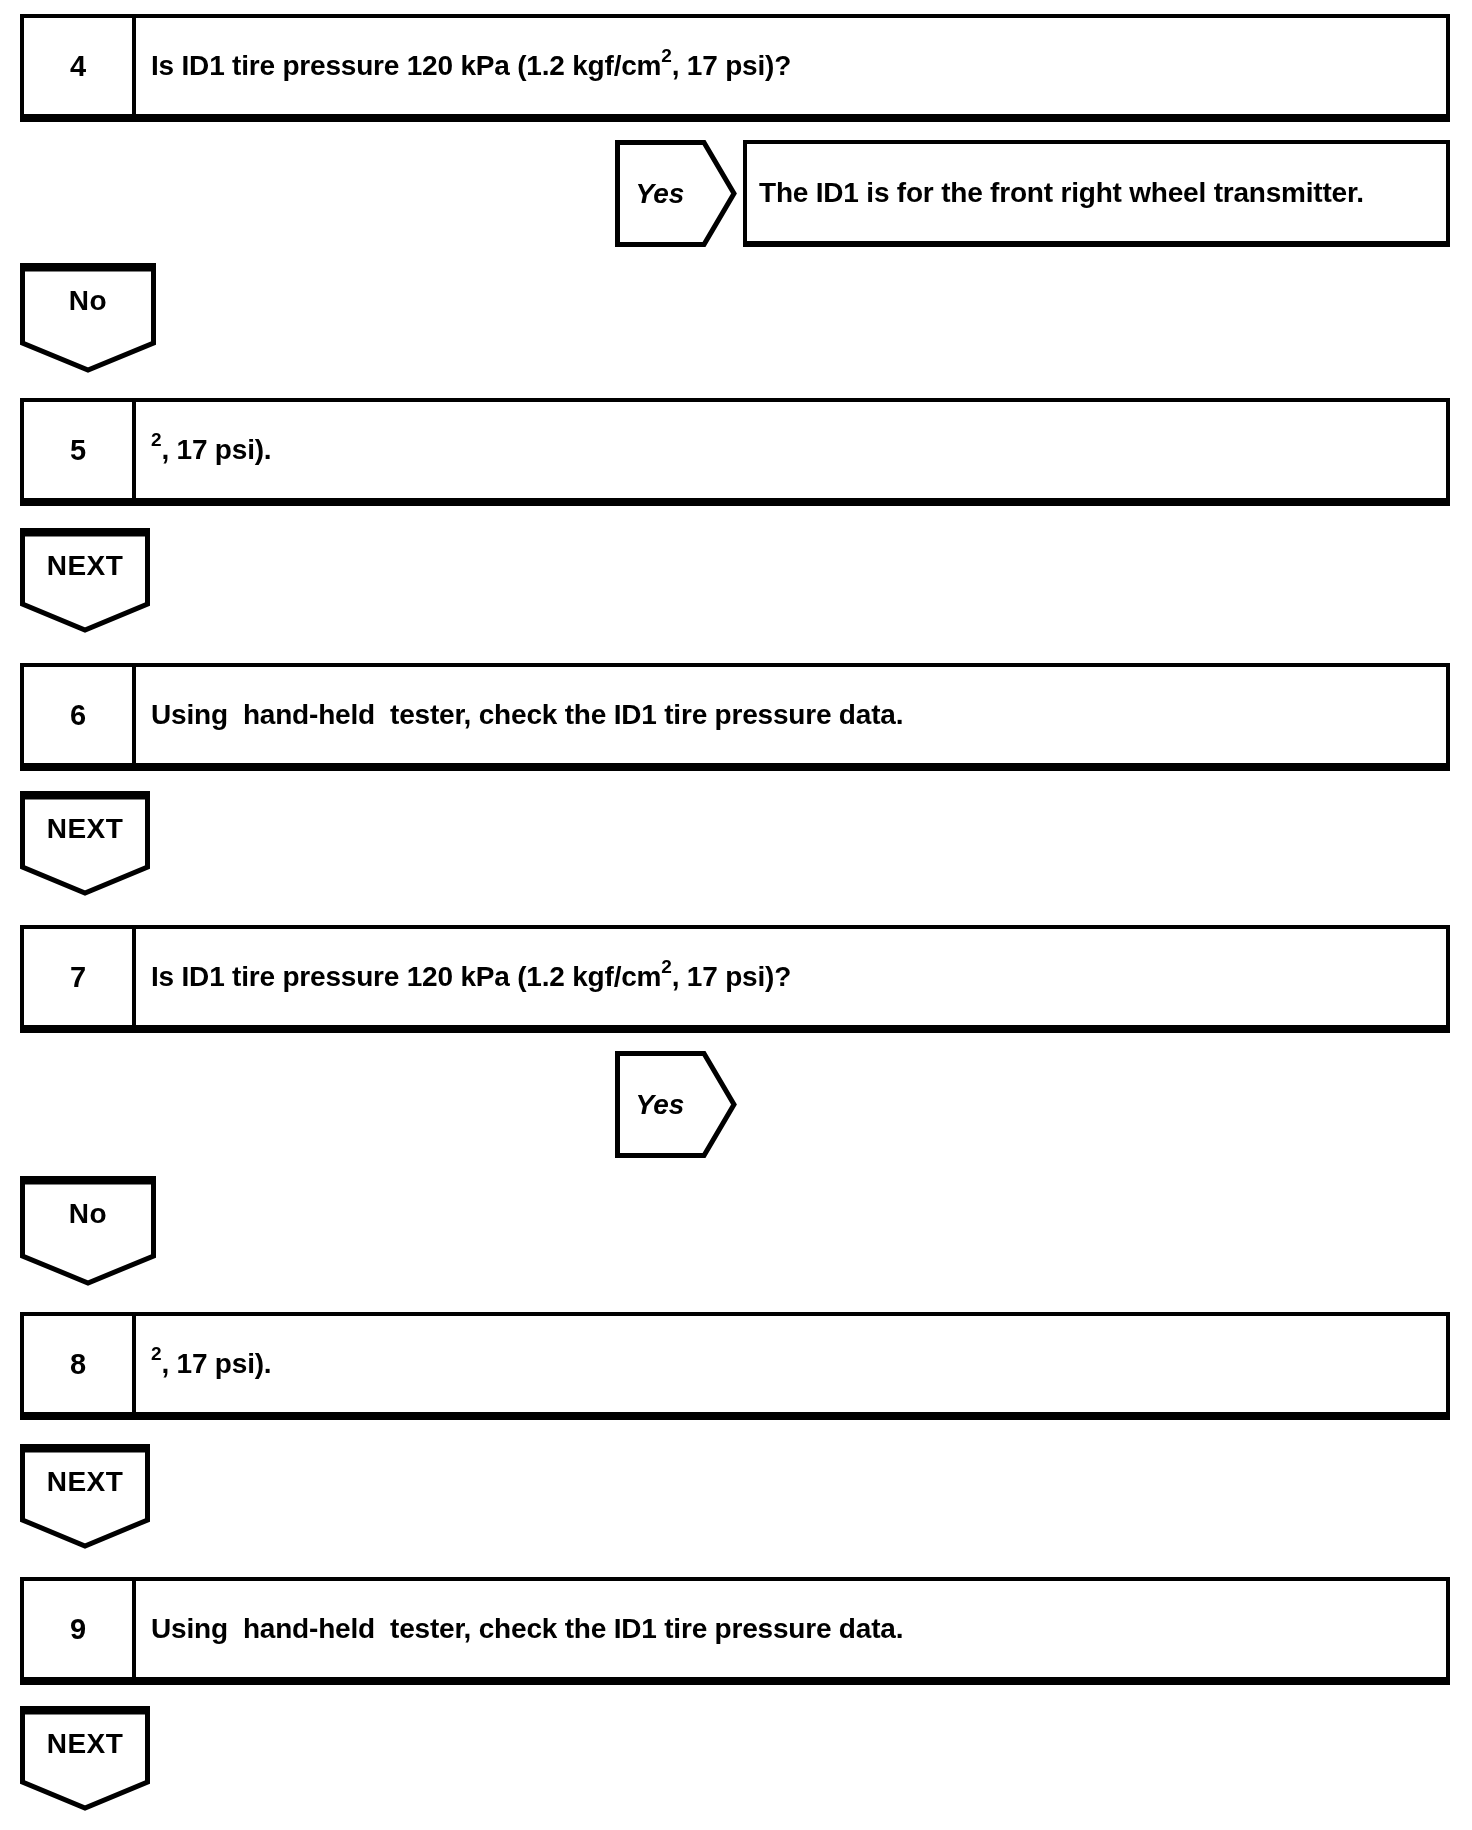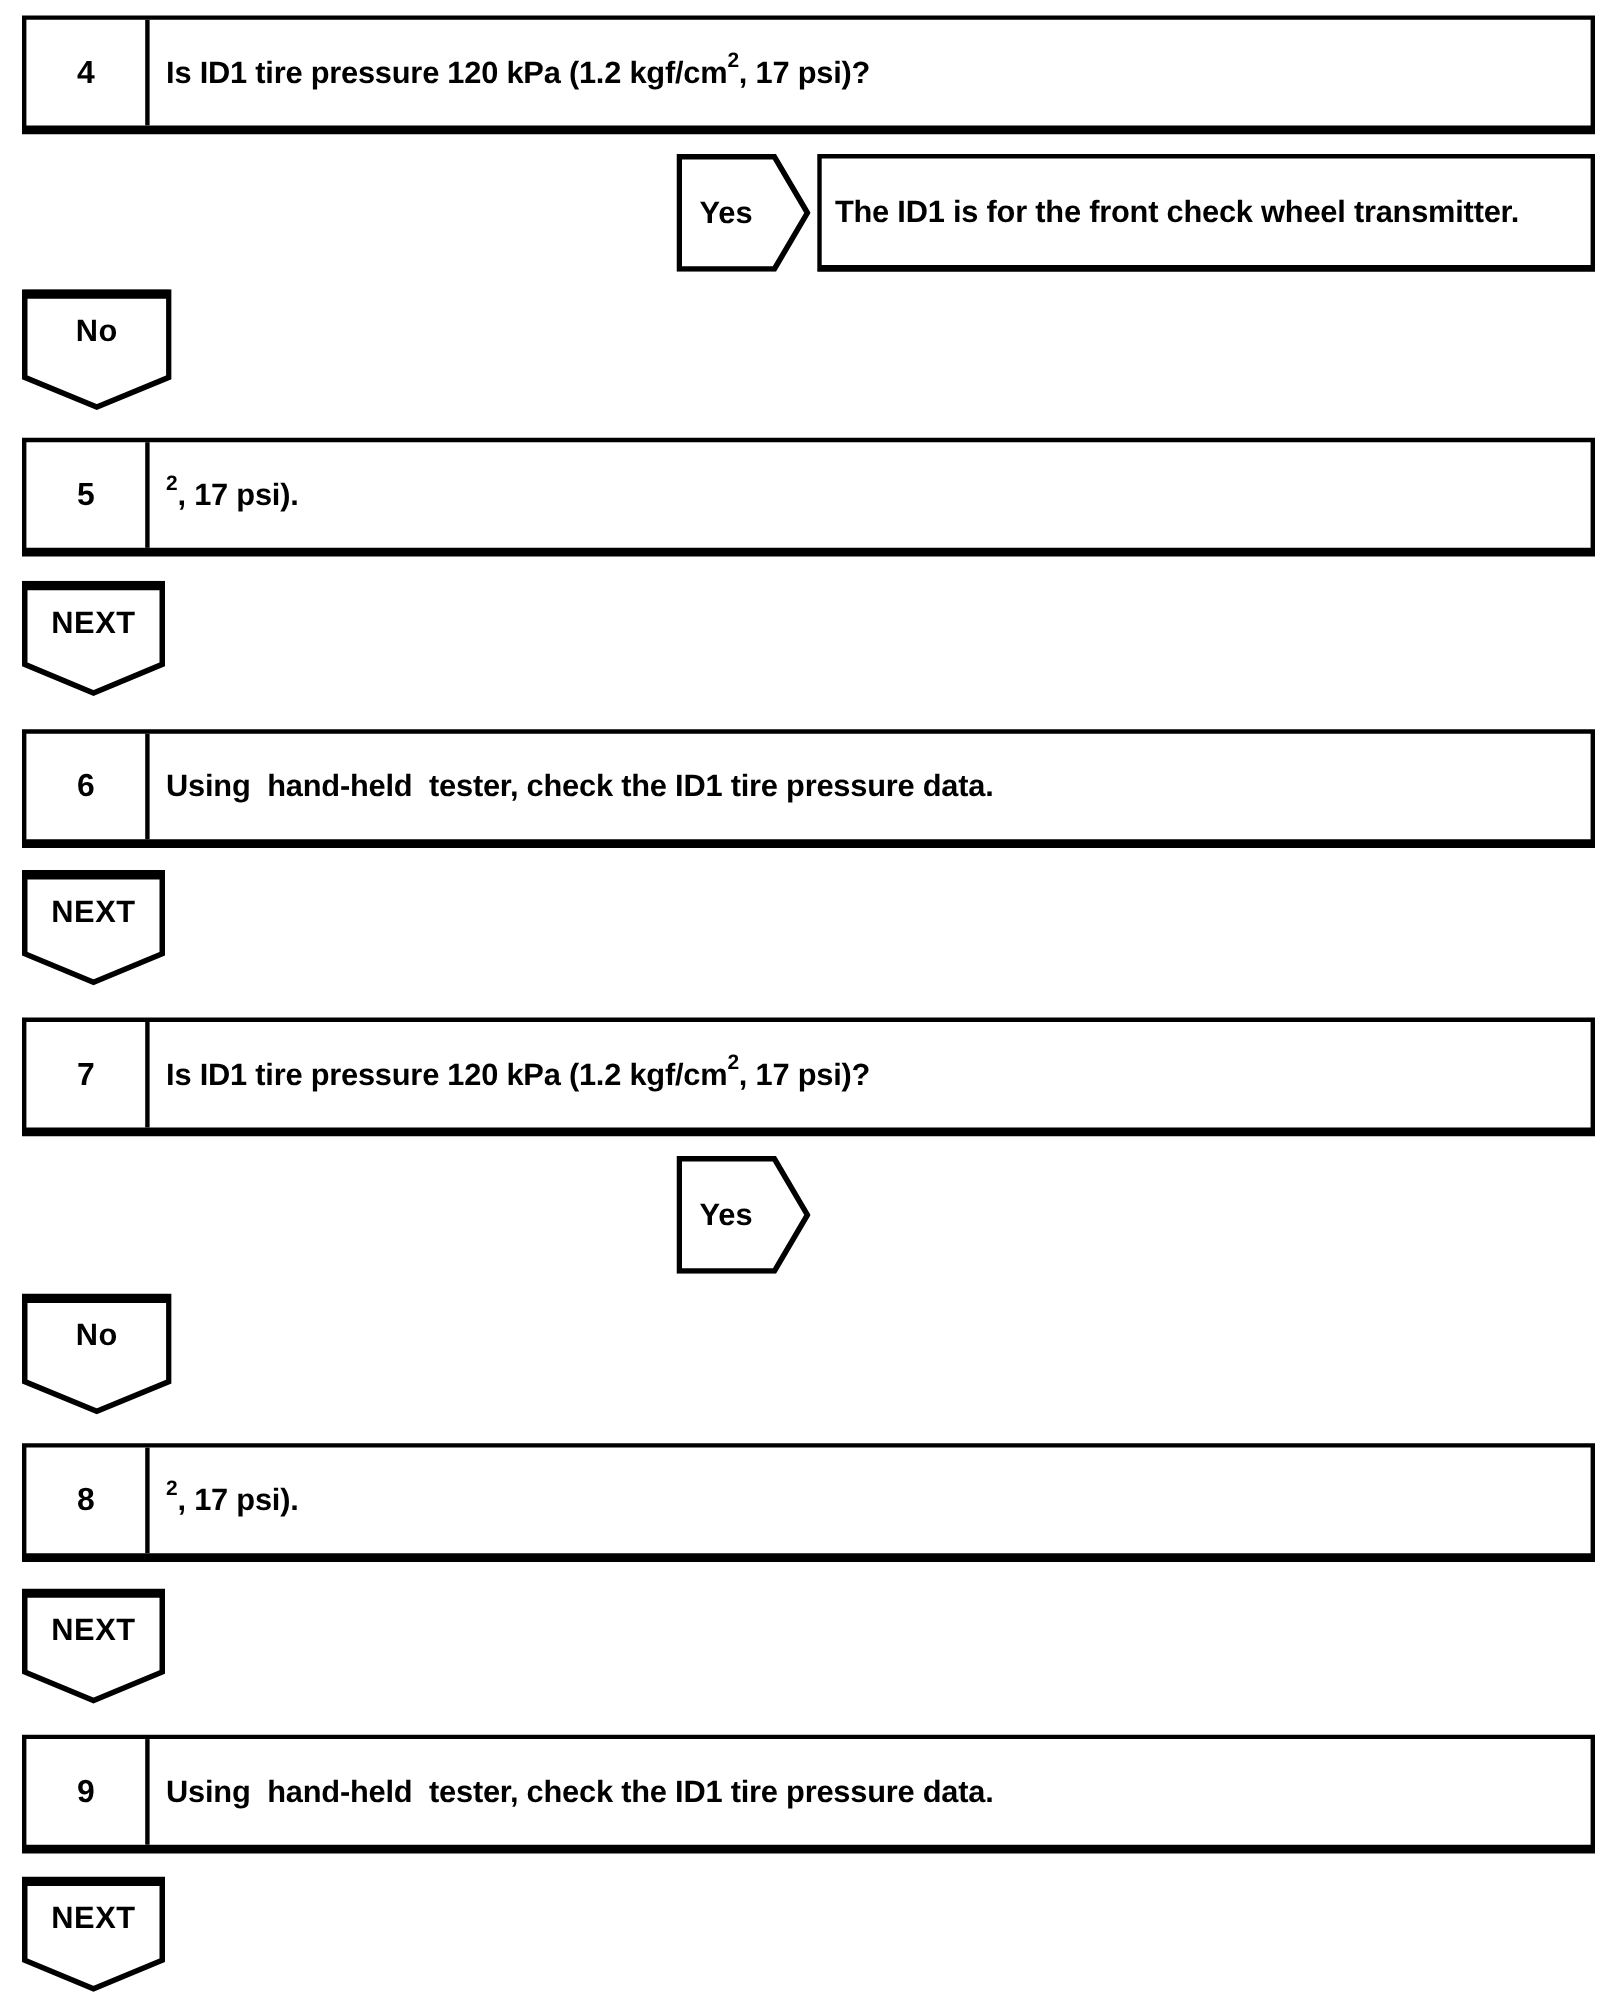--- a/index.html
+++ b/index.html
@@ -102,20 +102,21 @@
   }
   .yes-tag .lbl {
     position: absolute;
     left: 0; top: 0;
     width: 90px;
     height: 100%;
     display: flex;
     align-items: center;
     justify-content: center;
     font-size: 28px;
+    font-style: italic;
   }
   .yes-result {
     position: absolute;
     left: 128px;
     right: 0;
     top: 0;
     bottom: 0;
     box-sizing: border-box;
     border: 4px solid #000;
     border-bottom-width: 6px;
@@ -138,21 +139,21 @@
   </div>
 
   <div class="branch" style="top:140px">
     <div class="yes-tag">
       <svg viewBox="0 0 122 107">
         <polygon points="2.5,2.5 89,2.5 119,53.5 89,104.5 2.5,104.5" fill="#ffffff" stroke="#000000" stroke-width="5"></polygon>
       </svg>
       <span class="lbl">Yes</span>
     </div>
     <div class="yes-result">
-      <span>The ID1 is for the front check wheel transmitter.</span>
+      <span>The ID1 is for the front right wheel transmitter.</span>
     </div>
   </div>
 
   <div class="connector conn-no" style="top:263px">
     <svg viewBox="0 0 136 112">
       <polygon points="2.5,2.5 133.5,2.5 133.5,80 68,107 2.5,80" fill="#ffffff" stroke="#000000" stroke-width="5"></polygon>
       <line x1="2" y1="4.5" x2="134" y2="4.5" stroke="#000000" stroke-width="8"></line>
     </svg>
     <span class="lbl">No</span>
   </div>

